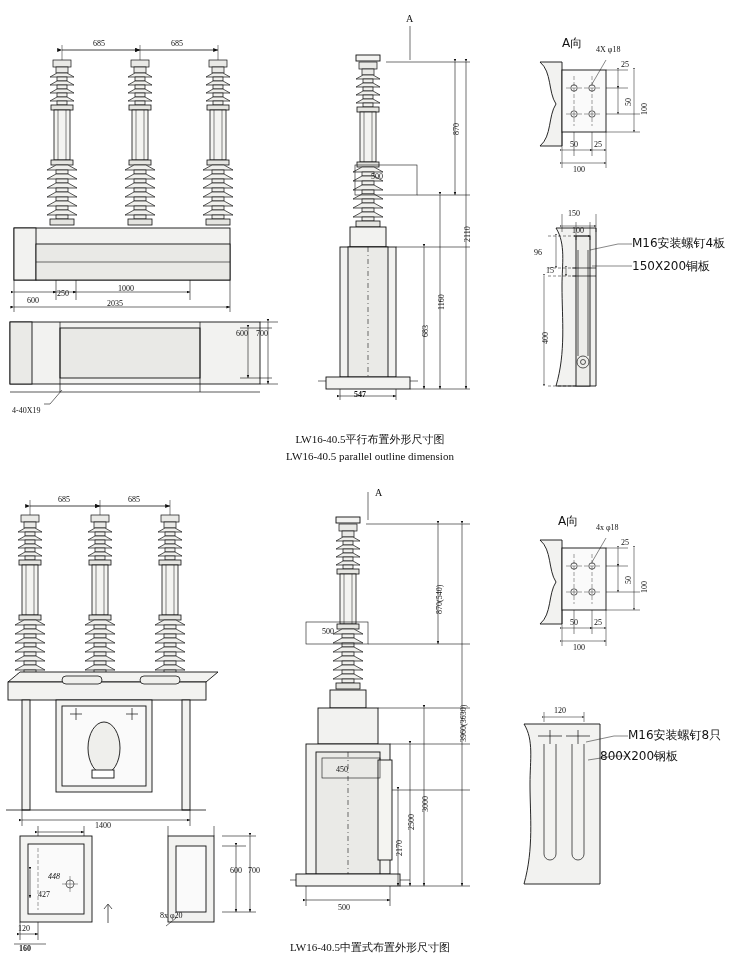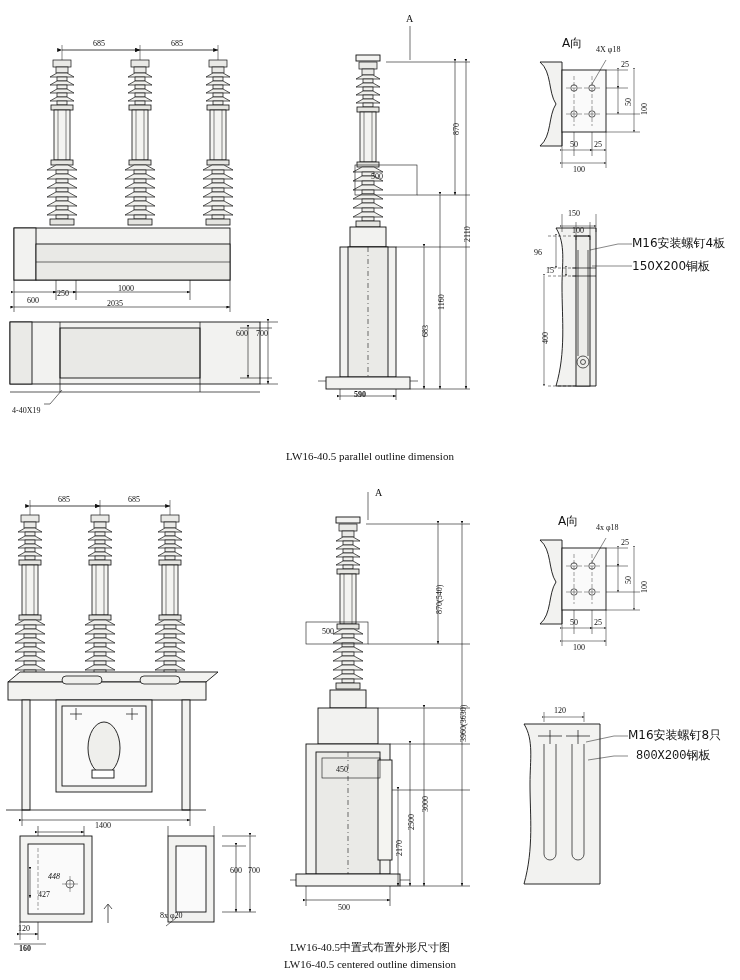--- a/index.html
+++ b/index.html
@@ -431,39 +431,40 @@
 <div class="lbl" style="left:236px;top:329px;">600</div>
 <div class="lbl" style="left:256px;top:329px;">700</div>
 <div class="lbl" style="left:12px;top:406px;">4-40X19</div>
 
 <div class="lbl big" style="left:406px;top:14px;">A</div>
 <div class="lbl" style="left:371px;top:172px;">500</div>
 <div class="lbl rot90" style="left:452px;top:135px;">870</div>
 <div class="lbl rot90" style="left:463px;top:242px;">2110</div>
 <div class="lbl rot90" style="left:437px;top:310px;">1160</div>
 <div class="lbl rot90" style="left:421px;top:337px;">683</div>
-<div class="lbl" style="left:354px;top:390px;font-weight:bold;">590</div>
+<div class="lbl" style="left:354px;top:390px;font-weight:bold;">547</div>
 
 <div class="lbl cn" style="left:562px;top:39px;">A向</div>
 <div class="lbl" style="left:596px;top:45px;">4X φ18</div>
 <div class="lbl" style="left:621px;top:60px;">25</div>
 <div class="lbl rot90" style="left:624px;top:106px;">50</div>
 <div class="lbl rot90" style="left:640px;top:115px;">100</div>
 <div class="lbl" style="left:570px;top:140px;">50</div>
 <div class="lbl" style="left:594px;top:140px;">25</div>
 <div class="lbl" style="left:573px;top:165px;">100</div>
 
 <div class="lbl" style="left:568px;top:209px;text-align:right;">150</div>
 <div class="lbl" style="left:572px;top:226px;">100</div>
 <div class="lbl" style="left:534px;top:248px;">96</div>
 <div class="lbl" style="left:546px;top:266px;">15</div>
 <div class="lbl rot90" style="left:541px;top:344px;">400</div>
 <div class="lbl cn" style="left:632px;top:239px;">M16安装螺钉4板</div>
 <div class="lbl cn" style="left:632px;top:262px;">150X200铜板</div>
 
+<div class="cap" style="left:190px;top:432px;width:360px;">LW16-40.5平行布置外形尺寸图</div>
 <div class="cap" style="left:190px;top:449px;width:360px;">LW16-40.5  parallel outline dimension</div>
 
 <div class="lbl" style="left:58px;top:495px;">685</div>
 <div class="lbl" style="left:128px;top:495px;">685</div>
 <div class="lbl" style="left:95px;top:811px;margin-top:10px;">1400</div>
 
 <div class="lbl" style="left:48px;top:872px;font-style:italic;">448</div>
 <div class="lbl" style="left:38px;top:890px;">427</div>
 <div class="lbl" style="left:18px;top:924px;">120</div>
 <div class="lbl" style="left:19px;top:944px;font-weight:bold;">160</div>
@@ -485,18 +486,17 @@
 <div class="lbl" style="left:596px;top:523px;">4x φ18</div>
 <div class="lbl" style="left:621px;top:538px;">25</div>
 <div class="lbl rot90" style="left:624px;top:584px;">50</div>
 <div class="lbl rot90" style="left:640px;top:593px;">100</div>
 <div class="lbl" style="left:570px;top:618px;">50</div>
 <div class="lbl" style="left:594px;top:618px;">25</div>
 <div class="lbl" style="left:573px;top:643px;">100</div>
 
 <div class="lbl" style="left:554px;top:706px;">120</div>
 <div class="lbl cn" style="left:628px;top:731px;">M16安装螺钉8只</div>
-<div class="lbl cn" style="left:636px;top:752px;font-family:Liberation Mono, monospace;">800X200钢板</div>
+<div class="lbl cn" style="left:600px;top:752px;">800X200钢板</div>
 
 <div class="cap" style="left:190px;top:940px;width:360px;">LW16-40.5中置式布置外形尺寸图</div>
-<div class="cap" style="left:190px;top:957px;width:360px;">LW16-40.5  centered outline dimension</div>
 
 </div>
 
 </body></html>

